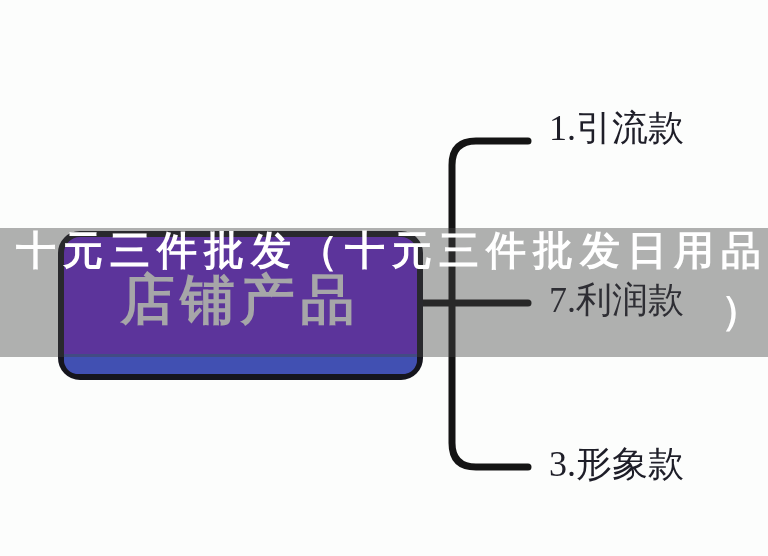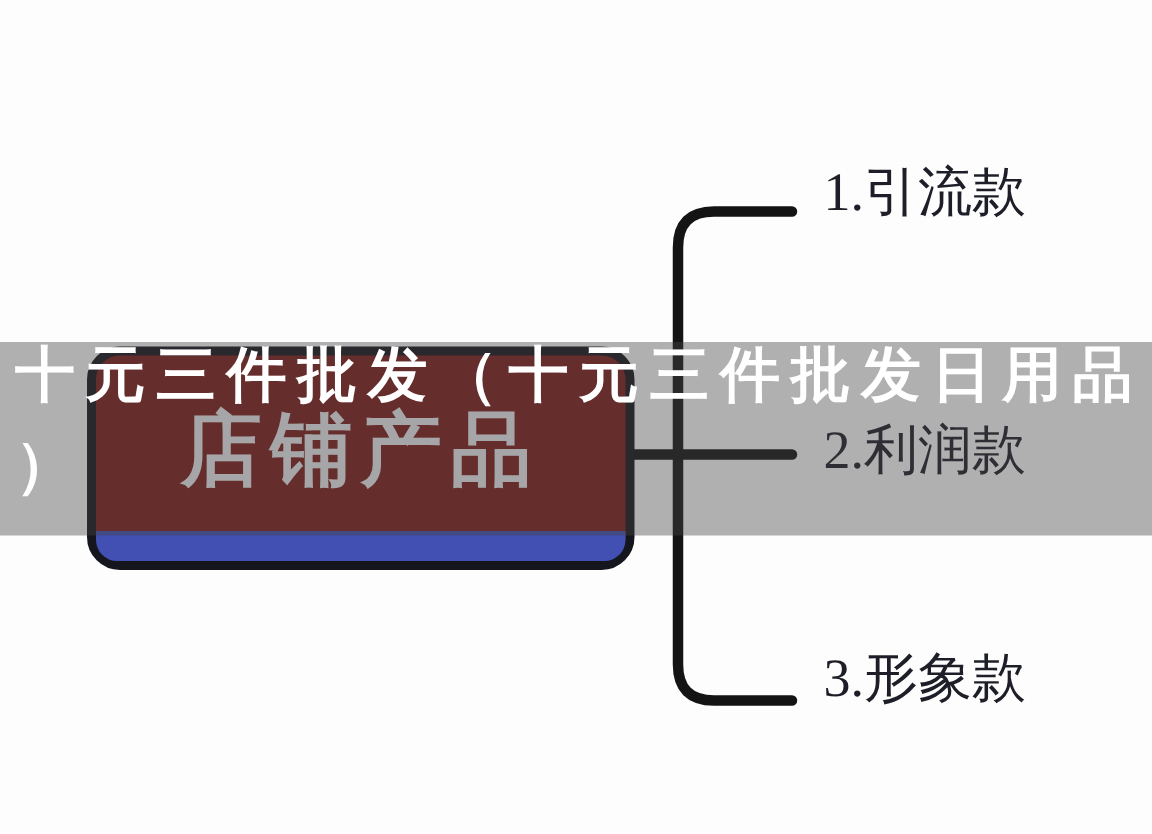--- a/index.html
+++ b/index.html
@@ -9,21 +9,21 @@
     background:#fcfdfc;
     overflow:hidden;
     font-family:"Liberation Sans","DejaVu Sans",sans-serif;
   }
   
   .layer-base{position:absolute;inset:0;z-index:1;}
   .root-node{
     position:absolute;left:58px;top:231px;
     width:365px;height:149px;
     box-sizing:border-box;
-    background:#7f1d1d;
+    background:#6d28d9;
     border:6px solid #15151d;
     border-radius:22px;
     display:flex;align-items:center;justify-content:center;
     padding-bottom:14px;padding-top:4px;
   }
   .root-strip{
     position:absolute;left:0;right:0;bottom:0;height:20px;
     background:#4150b2;
     border-radius:0 0 14px 14px;
   }
@@ -36,36 +36,36 @@
   }
   .connector-svg{position:absolute;left:0;top:0;}
   .branch-label{
     position:absolute;left:549px;height:44px;line-height:44px;
     font-family:"Liberation Serif","DejaVu Serif",serif;
     font-size:36px;font-weight:500;
     color:#1e1e28;white-space:nowrap;
   }
   .branch-label.b1{top:106px;}
   .branch-label.b2{top:278px;}
-  .branch-label.b3{top:430px;}
+  .branch-label.b3{top:442px;}
   
   .overlay-band{
     position:absolute;left:0;right:0;top:228px;height:129px;
     background:rgba(70,70,70,0.42);
     z-index:2;
   }
   
   .watermark{
     position:absolute;left:0;top:220px;width:768px;
     z-index:3;
     color:#ffffff;
     font-weight:bold;
     font-size:40px;
     letter-spacing:7px;
-    padding-left:10px;box-sizing:border-box;
+    padding-left:10px;box-sizing:border-box;text-align:right;
   }
   .watermark .wline{height:60px;line-height:60px;white-space:nowrap;}
 </style>
 </head>
 <body>
 
 <div id="canvas">
 
   <div class="layer-base">
 
@@ -73,21 +73,21 @@
       <path d="M528,141 H476 Q452,141 452,165 V443 Q452,467 476,467 H528" fill="none" stroke="#141414" stroke-width="7" stroke-linecap="round" stroke-linejoin="round"></path>
       <path d="M419,303 H528" fill="none" stroke="#141414" stroke-width="7" stroke-linecap="round"></path>
     </svg>
 
     <div class="root-node">
       <div class="root-strip"></div>
       <div class="root-label">店铺产品</div>
     </div>
 
     <div class="branch-label b1">1.引流款</div>
-    <div class="branch-label b2">2.利润款</div>
+    <div class="branch-label b2">7.利润款</div>
     <div class="branch-label b3">3.形象款</div>
 
   </div>
 
   <div class="overlay-band"></div>
 
   <div class="watermark">
     <div class="wline">十元三件批发（十元三件批发日用品</div>
     <div class="wline">）</div>
   </div>

